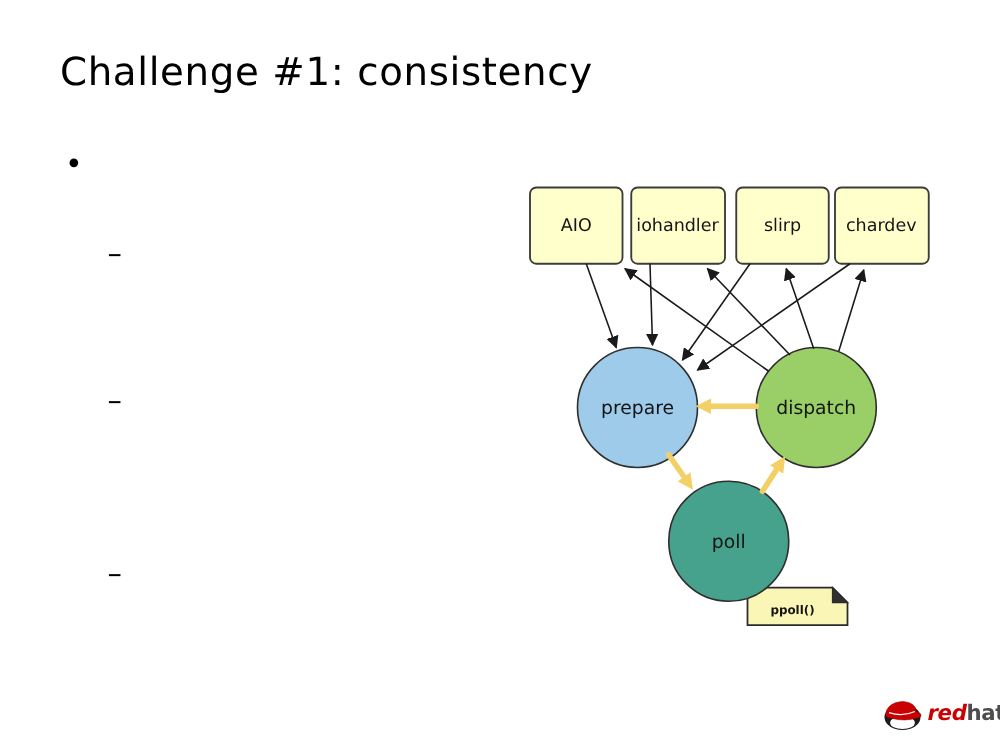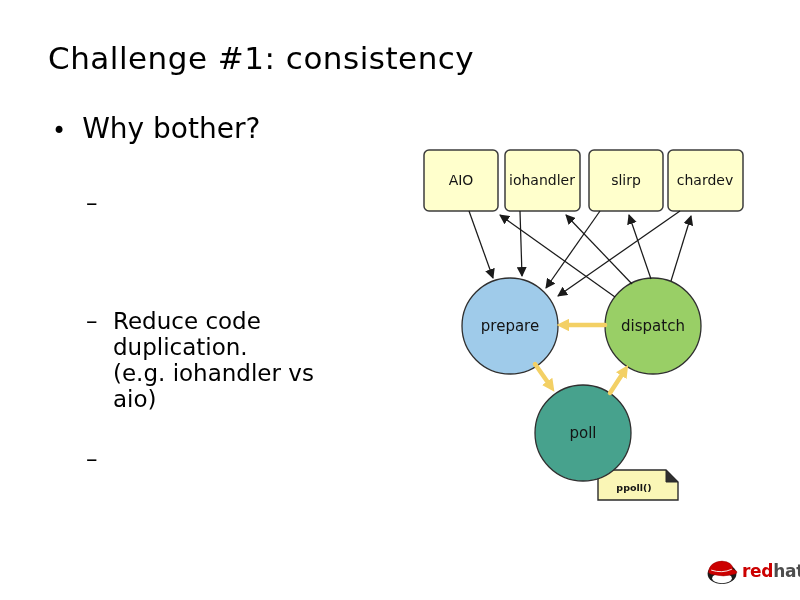--- a/index.html
+++ b/index.html
@@ -28,45 +28,40 @@
   .sub3{top:446px;}
   .diagram-svg{position:absolute;left:0;top:0;}
   .diagram-svg text{font-family:"DejaVu Sans","Liberation Sans",sans-serif;fill:#141414;}
   .box-label{font-size:14px;}
   .node-label{font-size:15px;}
   .note-label{font-size:9.5px;font-weight:600;}
   .logo{
     position:absolute;left:704px;top:556px;display:flex;align-items:center;
   }
   .logo .wordmark{font-size:17px;font-weight:bold;letter-spacing:-0.3px;margin-left:2px;}
-  .logo .red{color:#cc0000;}
+  .logo .red{color:#cc0000;font-style:italic;}
   .logo .hat{color:#4d4d4d;}
 </style>
 </head>
 <body>
 
 <div class="slide">
 
   <h1 class="title">Challenge #1: consistency</h1>
 
   <div class="bullet-l1">
     <span class="bchar">•</span>
-    <span>Why bother?</span>
   </div>
 
   <div class="sub sub1">
     <span class="dash">–</span>
   </div>
 
   <div class="sub sub2">
     <span class="dash">–</span>
-    <div class="subtext">Reduce code
-duplication.
-(e.g. iohandler vs
-aio)</div>
   </div>
 
   <div class="sub sub3">
     <span class="dash">–</span>
   </div>
 
   <svg class="diagram-svg" width="800" height="600" viewBox="0 0 800 600">
     <defs>
       <marker id="mb" viewBox="0 0 10 10" refX="9" refY="5" markerWidth="8" markerHeight="8" orient="auto" markerUnits="strokeWidth">
         <path d="M0,0 L10,5 L0,10 Z" fill="#1A1A1A"></path>

